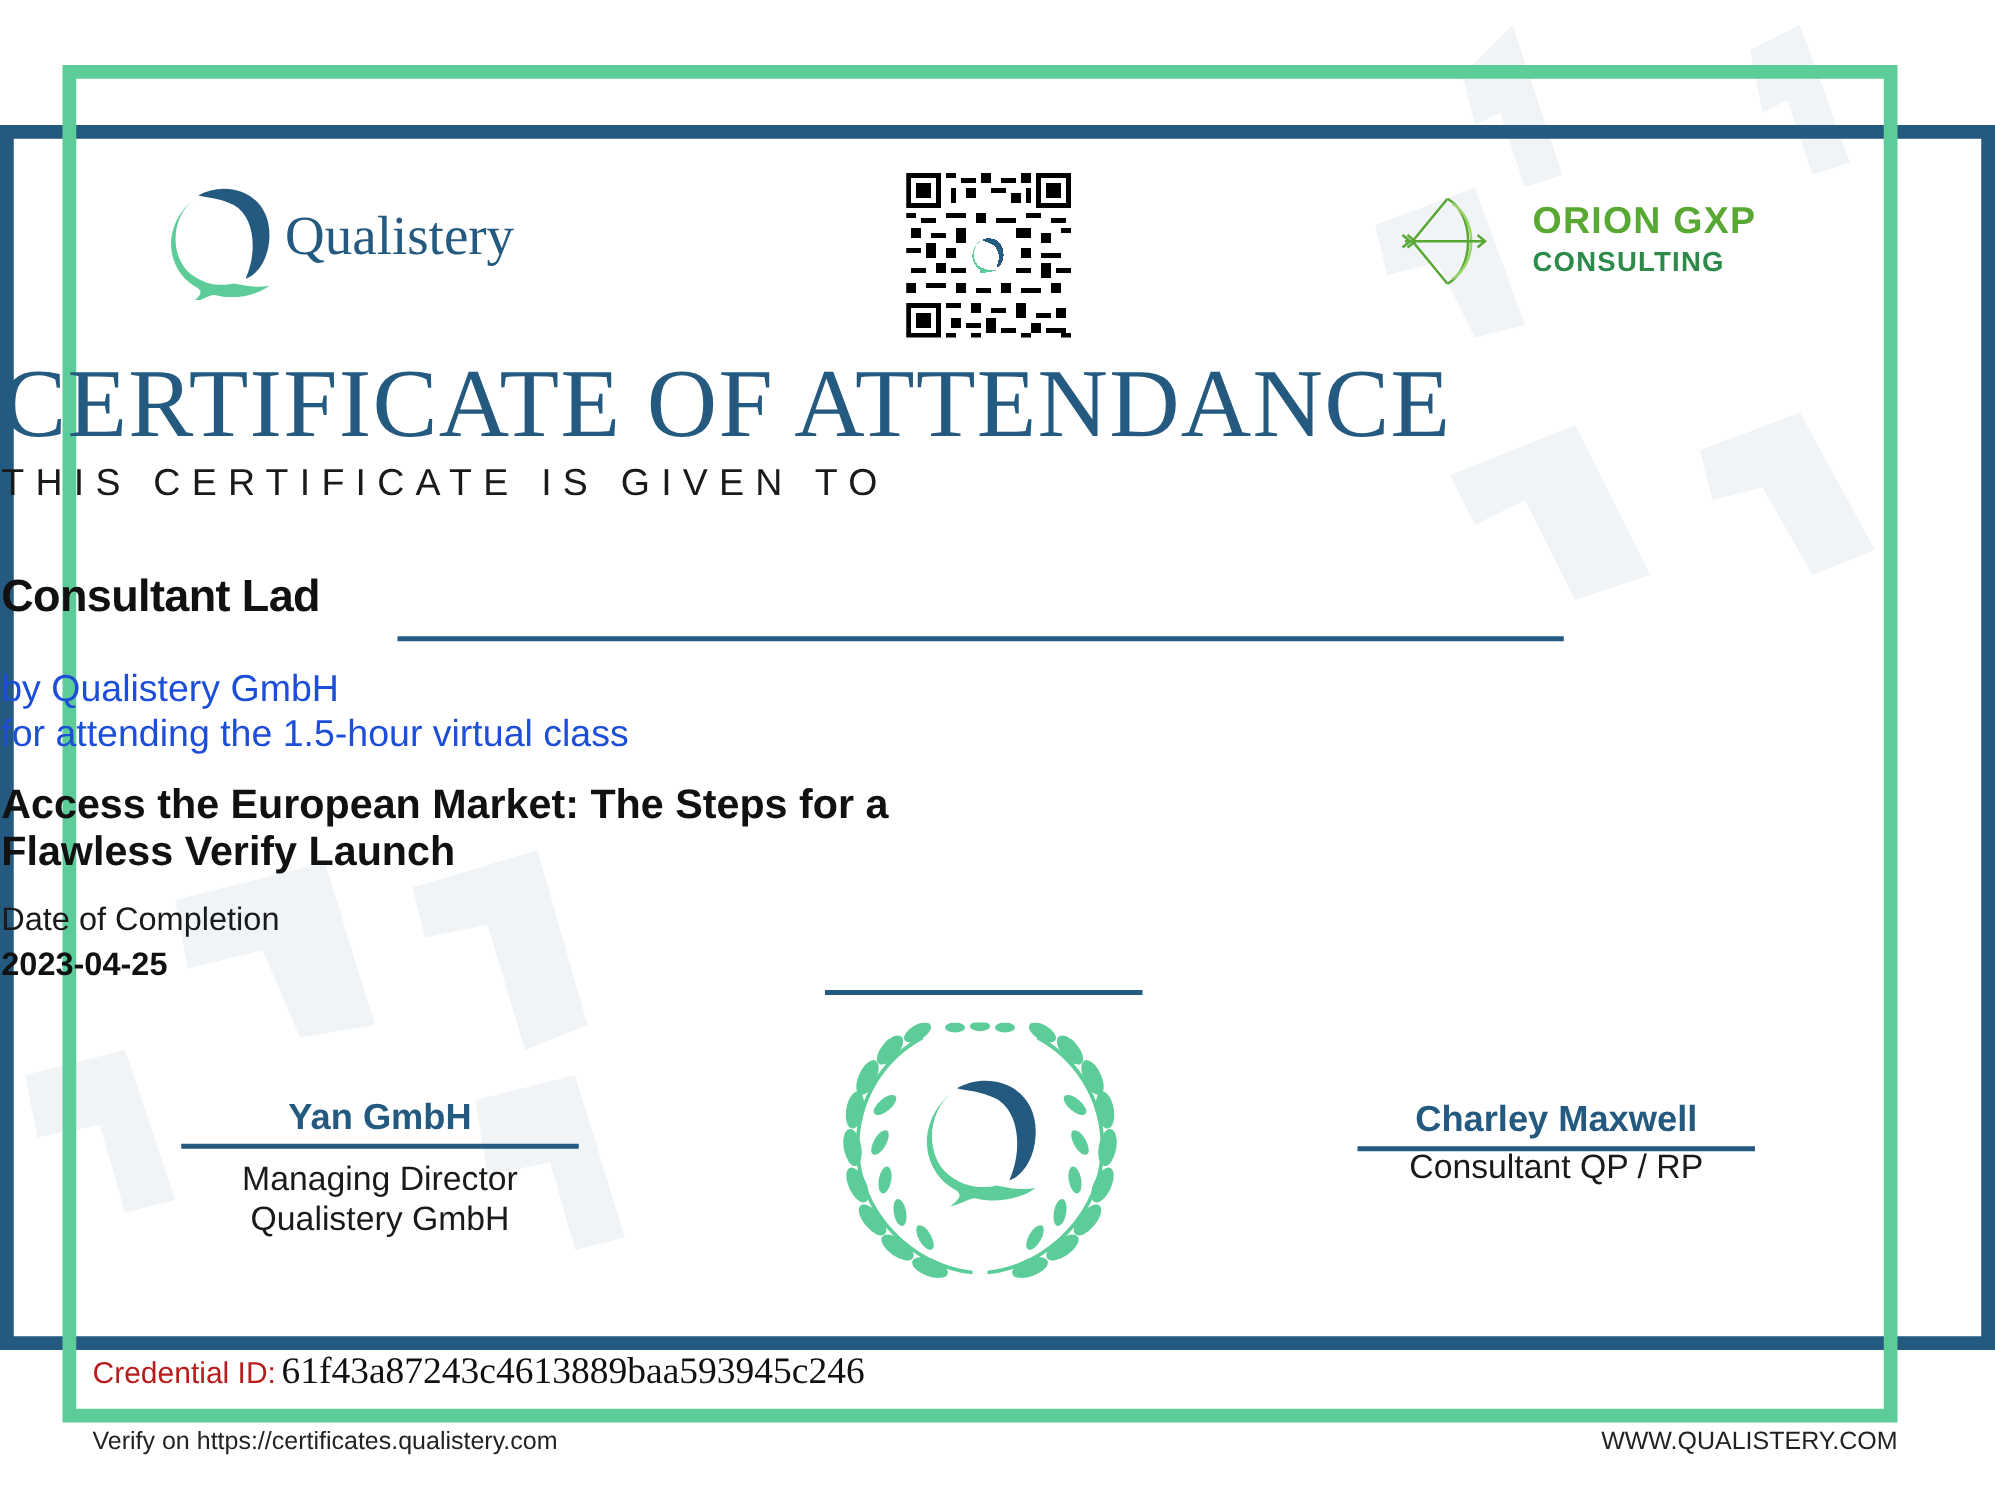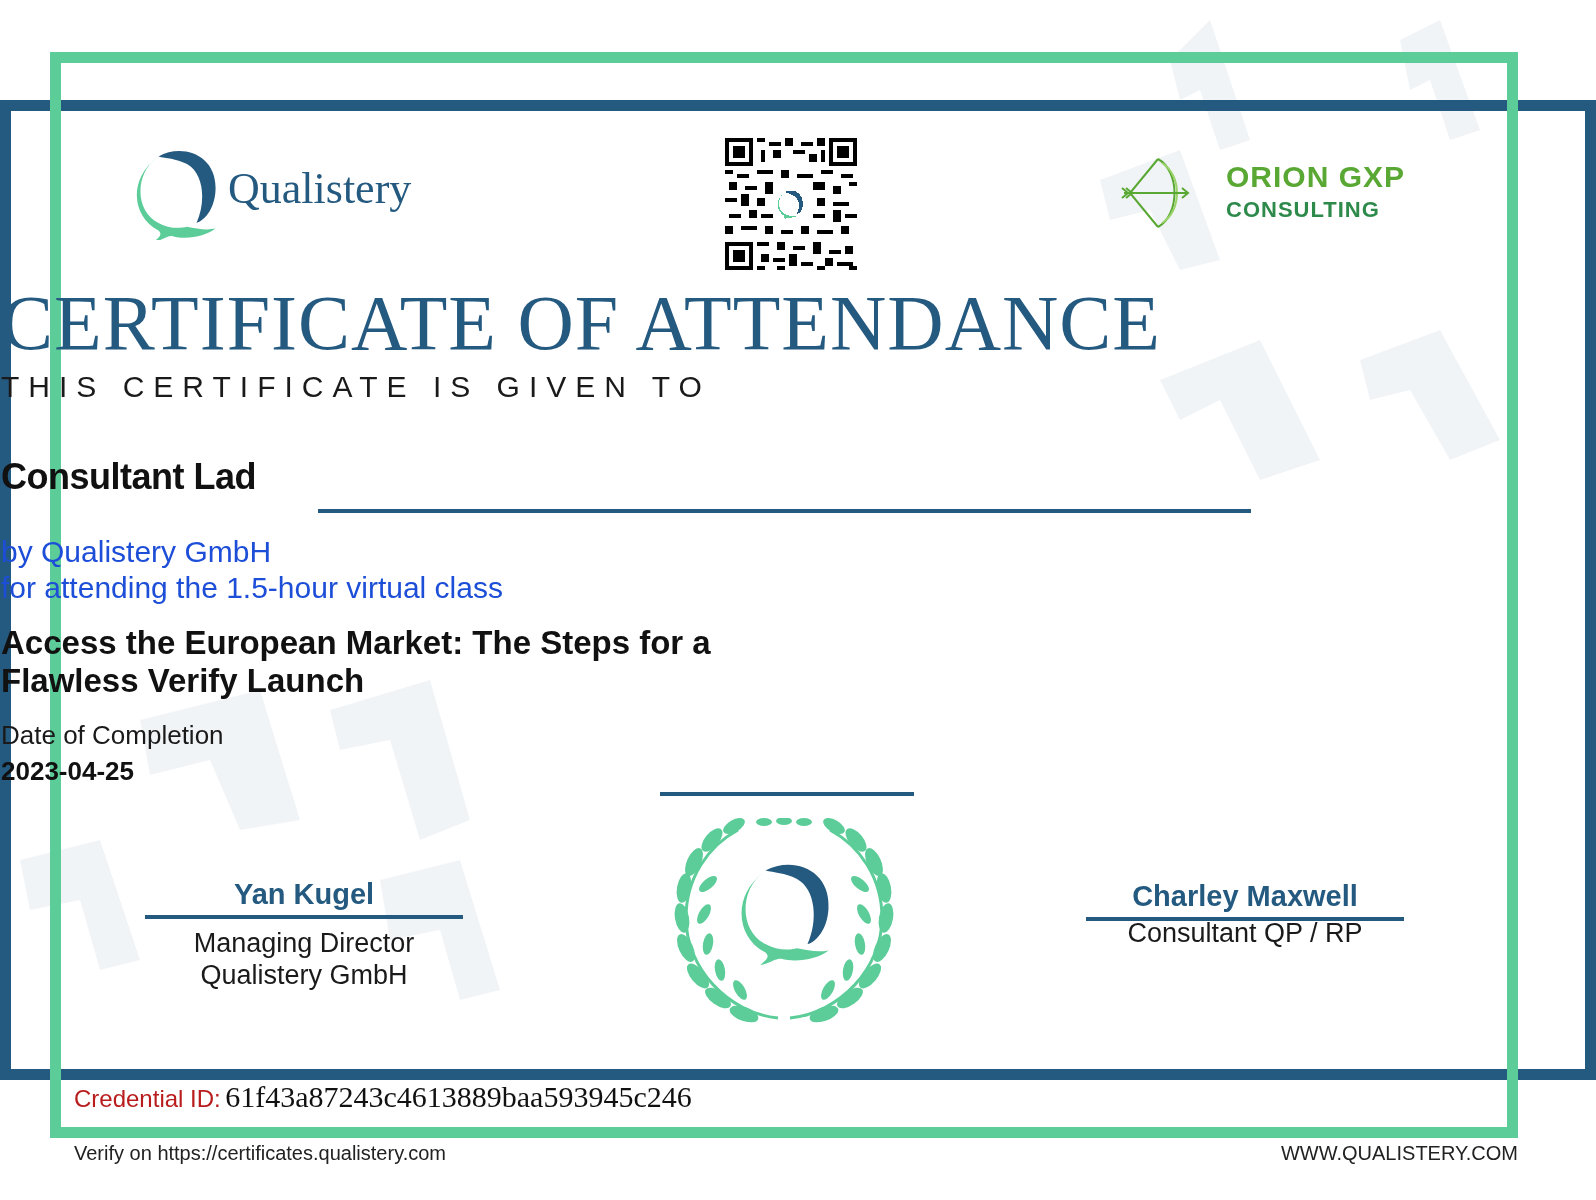--- a/index.html
+++ b/index.html
@@ -200,21 +200,21 @@
       <ellipse cx="136" cy="4" rx="8" ry="4"></ellipse>
     </g>
     <g transform="translate(66,40) scale(1.05)">
       <path d="M30 12 C55 -2 92 10 90 48 C89 68 78 80 70 82 C80 60 78 30 60 20 C48 14 38 14 30 12 Z" fill="#255a80"></path>
       <path d="M28 14 C5 30 5 70 30 82 C40 88 52 88 60 86 C70 88 80 90 90 88 C80 96 60 100 45 96 C40 95 35 100 25 102 C32 96 34 94 30 90 C2 76 -2 36 28 14 Z" fill="#5ccd99"></path>
     </g>
   </svg>
 </div>
 
 <div class="abs" style="left:145px;top:878px;width:318px;">
-  <div class="sig-name">Yan Kugel</div>
+  <div class="sig-name">Yan GmbH</div>
   <div class="rule" style="position:relative;left:0;top:4px;width:318px;height:4px;"></div>
   <div class="sig-role" style="margin-top:12px;">Managing Director</div>
   <div class="sig-role">Qualistery GmbH</div>
 </div>
 
 <div class="abs" style="left:1086px;top:880px;width:318px;">
   <div class="sig-name">Charley Maxwell</div>
   <div class="rule" style="position:relative;left:0;top:4px;width:318px;height:4px;"></div>
   <div class="sig-role">Consultant QP / RP</div>
 </div>

